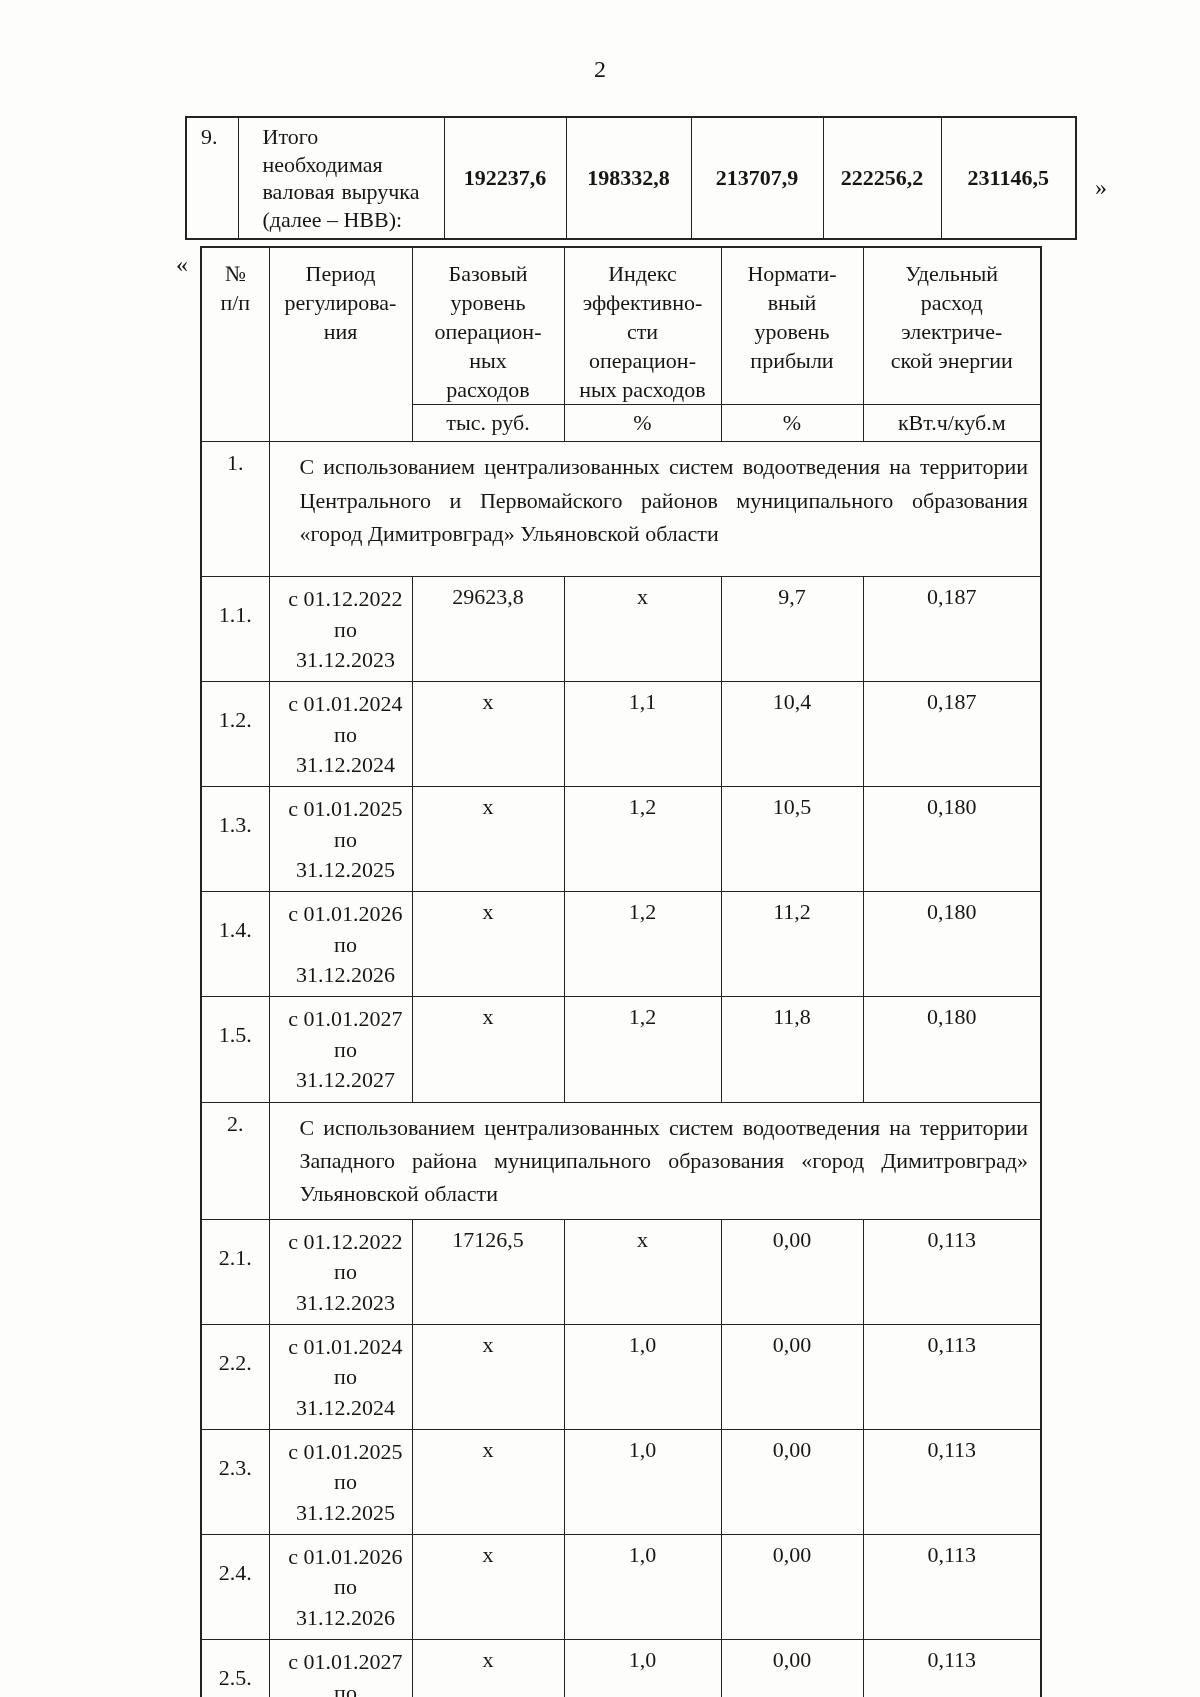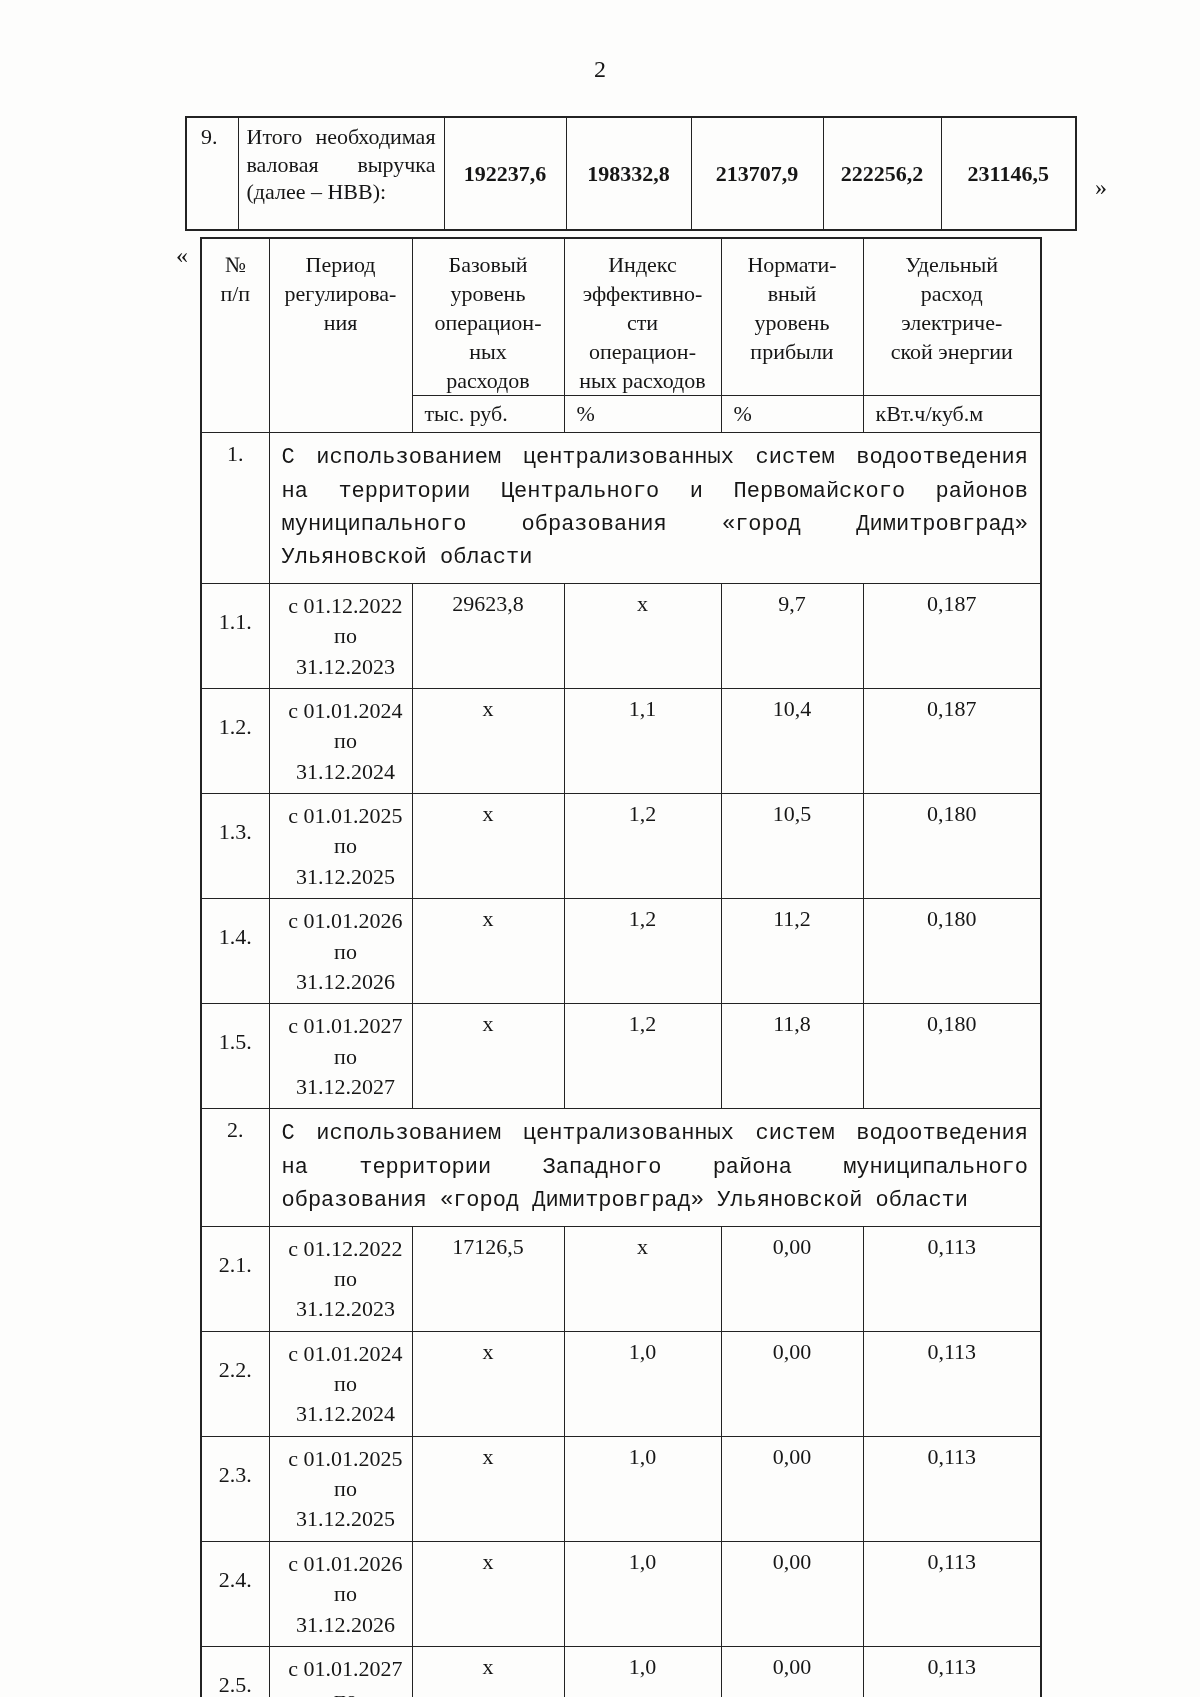--- a/index.html
+++ b/index.html
@@ -28,21 +28,21 @@
   }
   table { border-collapse: collapse; table-layout: fixed; }
   .top-table { width: 890px; border: 2px solid #232323; }
   .top-table td {
     border: 1.4px solid #232323;
     font-size: 22px;
     line-height: 1.25;
     padding: 5px 8px;
   }
   .top-table .tt-num { vertical-align: top; padding-left: 14px; }
-  .top-table .tt-label { vertical-align: top; text-align: justify; padding: 5px 8px; }
+  .top-table .tt-label { vertical-align: top; text-align: justify; padding: 5px 24px; }
   .top-table .tt-val { vertical-align: middle; text-align: center; font-weight: bold; }
   .quote-close-top {
     position: absolute;
     right: -32px;
     top: 58px;
     font-size: 24px;
   }
 
   
   .intro {
@@ -73,30 +73,29 @@
   .pre { white-space: pre-line; }
   .h-cell {
     vertical-align: top;
     text-align: center;
     padding-top: 11px;
     line-height: 1.32;
   }
   .units-row th {
     height: 37px;
     vertical-align: middle;
-    text-align: left;
-    padding: 2px 12px;
+    text-align: center;
+    padding: 2px 0;
   }
   .section-row .c-num { vertical-align: top; padding-top: 8px; }
   .section-text {
     vertical-align: top;
     text-align: justify;
-    padding: 8px 12px 8px 12px;
+    padding: 8px 12px 8px 30px;
     line-height: 1.52;
-    font-family: Liberation Mono, monospace;
   }
   .c-num { text-align: center; vertical-align: top; padding-top: 25px; }
   .c-period {
     vertical-align: top;
     text-align: center;
     padding: 7px 6px 6px 16px;
     line-height: 1.38;
   }
   .c-val { vertical-align: top; text-align: center; padding-top: 7px; margin-top: 8px; }
   .hdr-row { height: 138px; }

